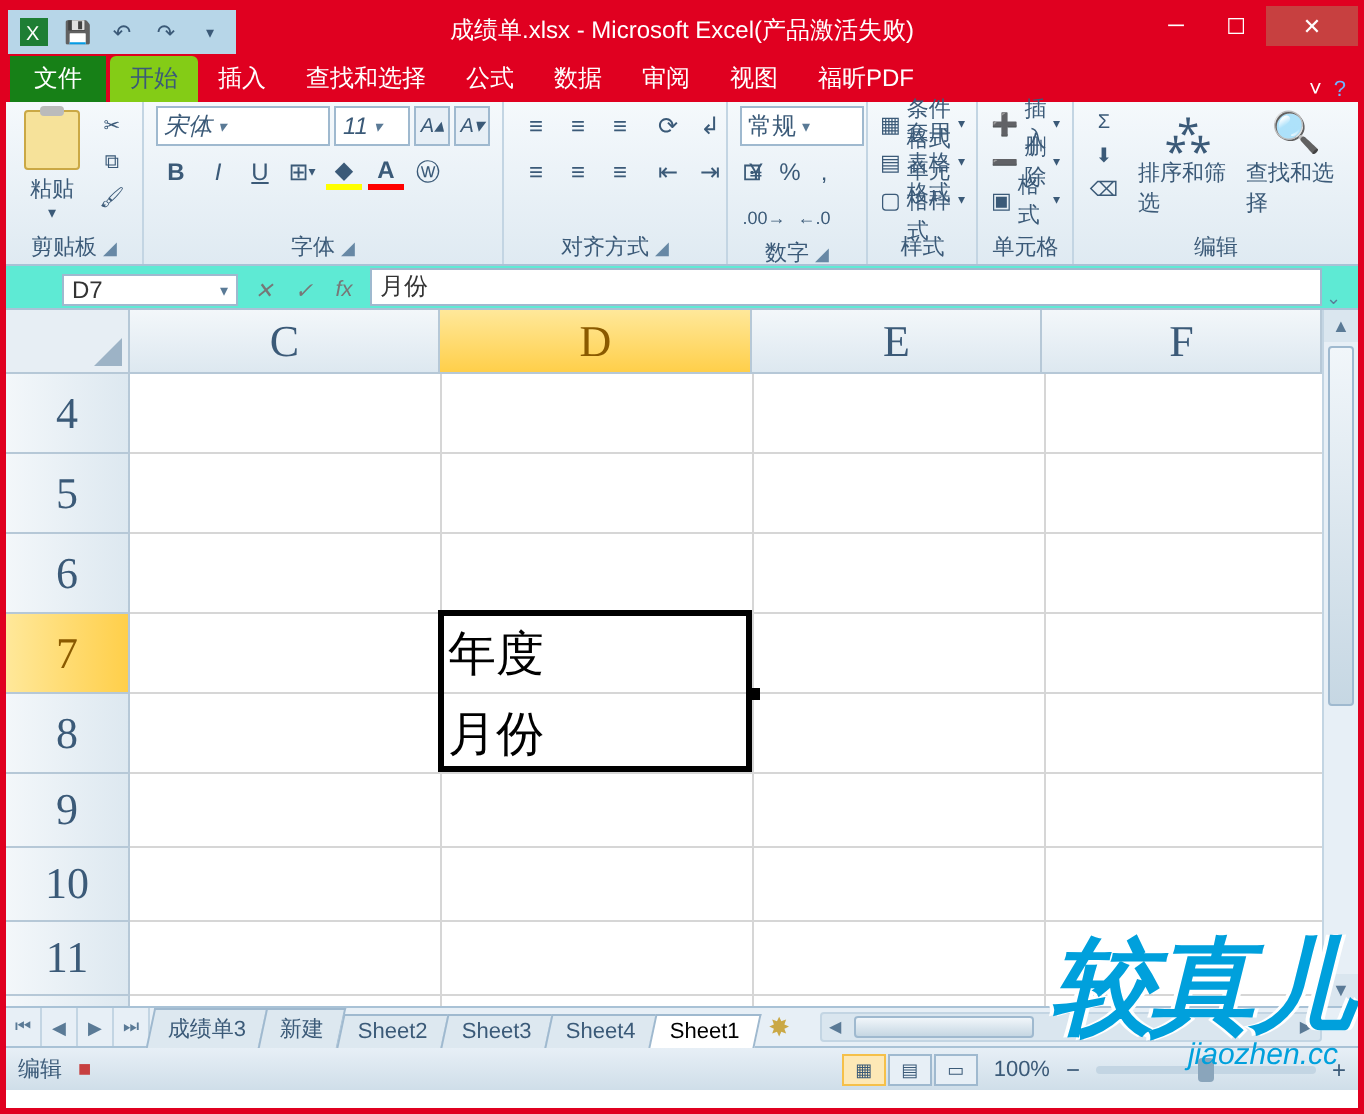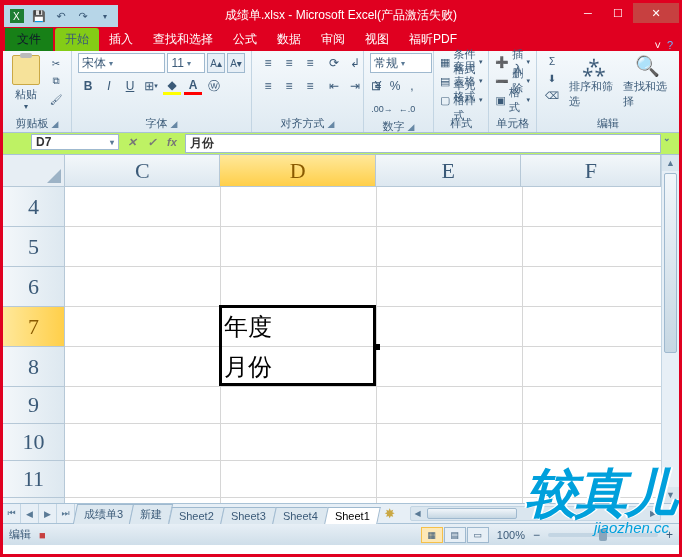--- a/index.html
+++ b/index.html
@@ -9,42 +9,42 @@
 .titlebar { height: 25px; background: linear-gradient(#e00020, #e00020); display: flex; align-items: center; position: relative; color: #fff; font-size: 12px; }
 .qat { display: flex; align-items: center; gap: 4px; padding: 0 4px; background: #b7d6e8; height: 22px; margin: 1px 0 0 1px; }
 .qat-btn { width: 18px; height: 18px; display: flex; align-items: center; justify-content: center; font-size: 11px; color: #3b5a78; cursor: pointer; }
 .title-text { position: absolute; left: 50%; transform: translateX(-50%); font-size: 12px; }
 .win-controls { position: absolute; right: 0; top: 0; display: flex; height: 20px; }
 .win-btn { width: 30px; height: 20px; display: flex; align-items: center; justify-content: center; font-size: 11px; color: #fff; cursor: pointer; }
 .win-btn.close { background: #c74040; width: 46px; }
 
 
 .tabs { height: 23px; background: #e00020; display: flex; align-items: flex-end; padding-left: 2px; gap: 2px; }
-.tab-file { background: #178017; color: #0f172a; padding: 4px 12px; font-size: 12px; height: 23px; display: flex; align-items: center; cursor: pointer; }
+.tab-file { background: #178017; color: #ffffff; padding: 4px 12px; font-size: 12px; height: 23px; display: flex; align-items: center; cursor: pointer; }
 .tab { color: #fff; padding: 3px 10px; font-size: 12px; cursor: pointer; }
 .tab.active { background: #84cc16; color: #3b5a78; border-radius: 3px 3px 0 0; }
 .tabs-right { position: absolute; right: 6px; display: flex; gap: 6px; color: #fff; font-size: 11px; }
 
 
 .ribbon { height: 82px; background: linear-gradient(#f5f9fc, #dfeaf2); border-bottom: 1px solid #a9c2d6; display: flex; font-size: 11px; color: #3b5a78; }
 .rgroup { border-right: 1px solid #c3d5e3; padding: 2px 6px 0 6px; display: flex; flex-direction: column; justify-content: space-between; position: relative; }
 .rgroup-label { text-align: center; font-size: 11px; color: #3b5a78; padding-bottom: 1px; display: flex; justify-content: center; align-items: center; gap: 3px; }
 .dlauncher { font-size: 9px; color: #6788a5; cursor: pointer; }
 .rcontent { display: flex; align-items: flex-start; gap: 4px; flex: 1; }
 
 
 .paste-big { display: flex; flex-direction: column; align-items: center; width: 34px; cursor: pointer; }
 .paste-icon { width: 28px; height: 30px; background: #f6e29a; border: 1px solid #caa845; border-radius: 2px; position: relative; margin-top: 2px; }
 .paste-icon::before { content: ""; position: absolute; top: -3px; left: 7px; width: 12px; height: 5px; background: #bbb; border-radius: 2px; }
 .paste-label { font-size: 11px; margin-top: 2px; }
 .clip-small { display: flex; flex-direction: column; gap: 2px; margin-top: 2px; }
 .smallbtn { width: 18px; height: 16px; border: 1px solid transparent; display: flex; align-items: center; justify-content: center; cursor: pointer; font-size: 10px; }
 
 
-.font-row1 { display: flex; gap: 2px; }
+.font-row1 { display: flex; gap: 2px; font-style: italic; }
 .combo { height: 20px; border: 1px solid #9fb9cf; background: #fff; display: flex; align-items: center; padding: 0 3px; font-size: 12px; cursor: pointer; }
 .combo .dd { margin-left: 3px; font-size: 8px; color: #5a7a96; }
 .font-name { width: 88px; }
 .font-size { width: 38px; }
 .sz-btn { width: 18px; height: 20px; border: 1px solid #9fb9cf; background: #e7eff6; display: flex; align-items: center; justify-content: center; font-size: 10px; cursor: pointer; }
 .font-row2 { display: flex; gap: 1px; margin-top: 3px; }
 .tb { width: 20px; height: 20px; display: flex; align-items: center; justify-content: center; cursor: pointer; font-size: 12px; border: 1px solid transparent; }
 .color-bar { width: 18px; height: 3px; }
 
 
@@ -60,21 +60,21 @@
 .styles-ico { width: 14px; height: 14px; display: inline-flex; align-items: center; justify-content: center; }
 
 
 .cells-item { display: flex; align-items: center; gap: 3px; font-size: 11px; cursor: pointer; height: 18px; }
 
 
 .edit-big { display: flex; flex-direction: column; align-items: center; width: 50px; cursor: pointer; font-size: 11px; }
 .edit-ico { font-size: 20px; height: 26px; display: flex; align-items: center; }
 
 
-.fbar { height: 22px; border-bottom: 1px solid #a9c2d6; display: flex; align-items: flex-start; background: #bef264; font-size: 12px; font-weight: bold; }
+.fbar { height: 22px; border-bottom: 1px solid #a9c2d6; display: flex; align-items: flex-end; background: #5eead4; font-size: 12px; }
 .namebox { width: 88px; border: 1px solid #9fb9cf; margin: 1px 0 1px 28px; background: #fff; display: flex; align-items: center; padding: 0 4px; color: #333; }
 .namebox .dd { margin-left: auto; font-size: 8px; color: #5a7a96; }
 .fx-btns { display: flex; align-items: center; gap: 2px; padding: 0 4px; color: #777; }
 .fx-btn { width: 18px; height: 18px; display:flex; align-items:center; justify-content:center; cursor:pointer; font-size:11px; font-style: italic;}
 .fbar-input { flex: 1; border: 1px solid #9fb9cf; margin: 1px 18px 1px 0; background: #fff; padding: 0 4px; display: flex; align-items: center; color: #333; }
 .fbar-expand { position: absolute; right: 4px; width: 12px; font-size: 9px; color: #5a7a96; cursor: pointer; }
 
 
 .grid-area { position: relative; height: 348px; background: #fff; overflow: hidden; }
 .selectall { position: absolute; left: 0; top: 0; width: 62px; height: 32px; background: #e7eef4; border-right: 1px solid #b6c8d7; border-bottom: 1px solid #b6c8d7; cursor: pointer; }

